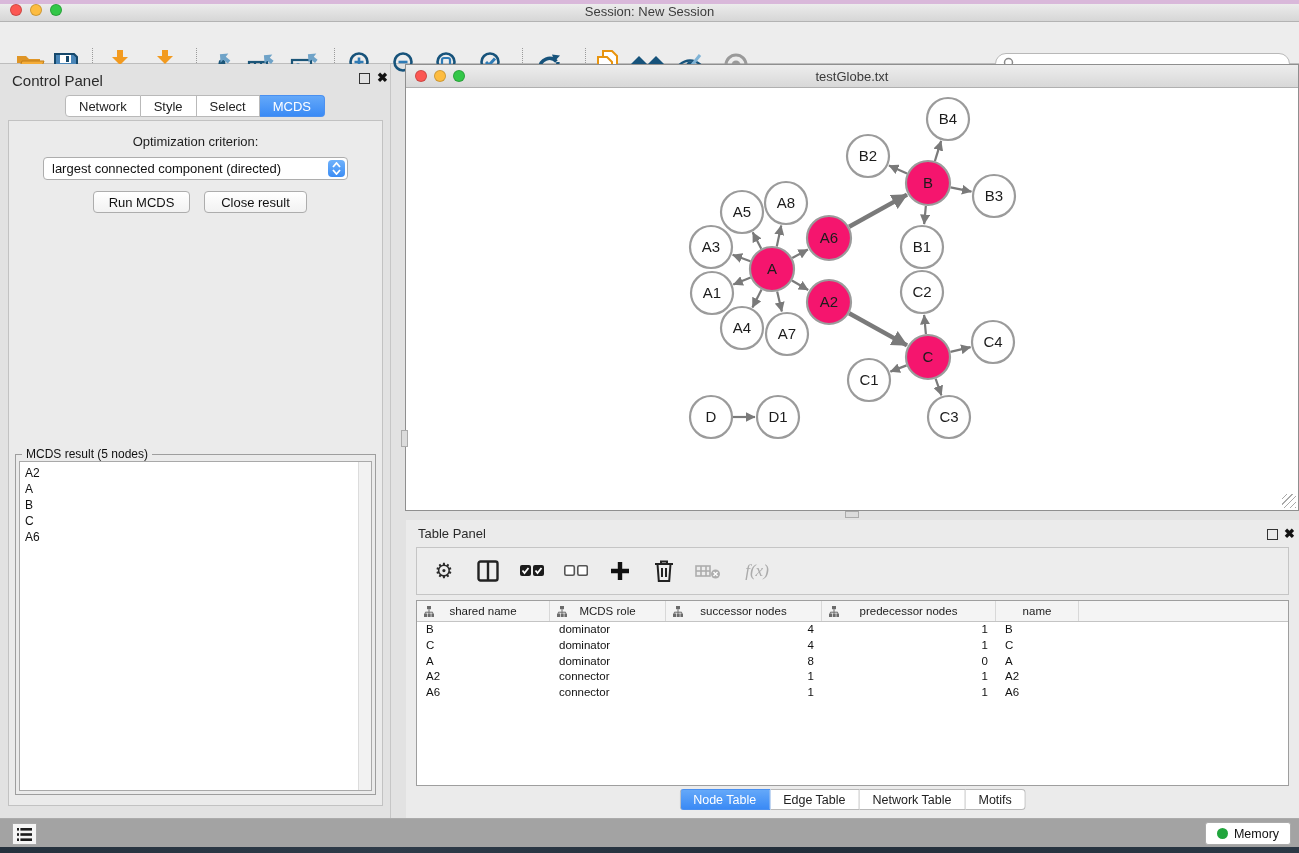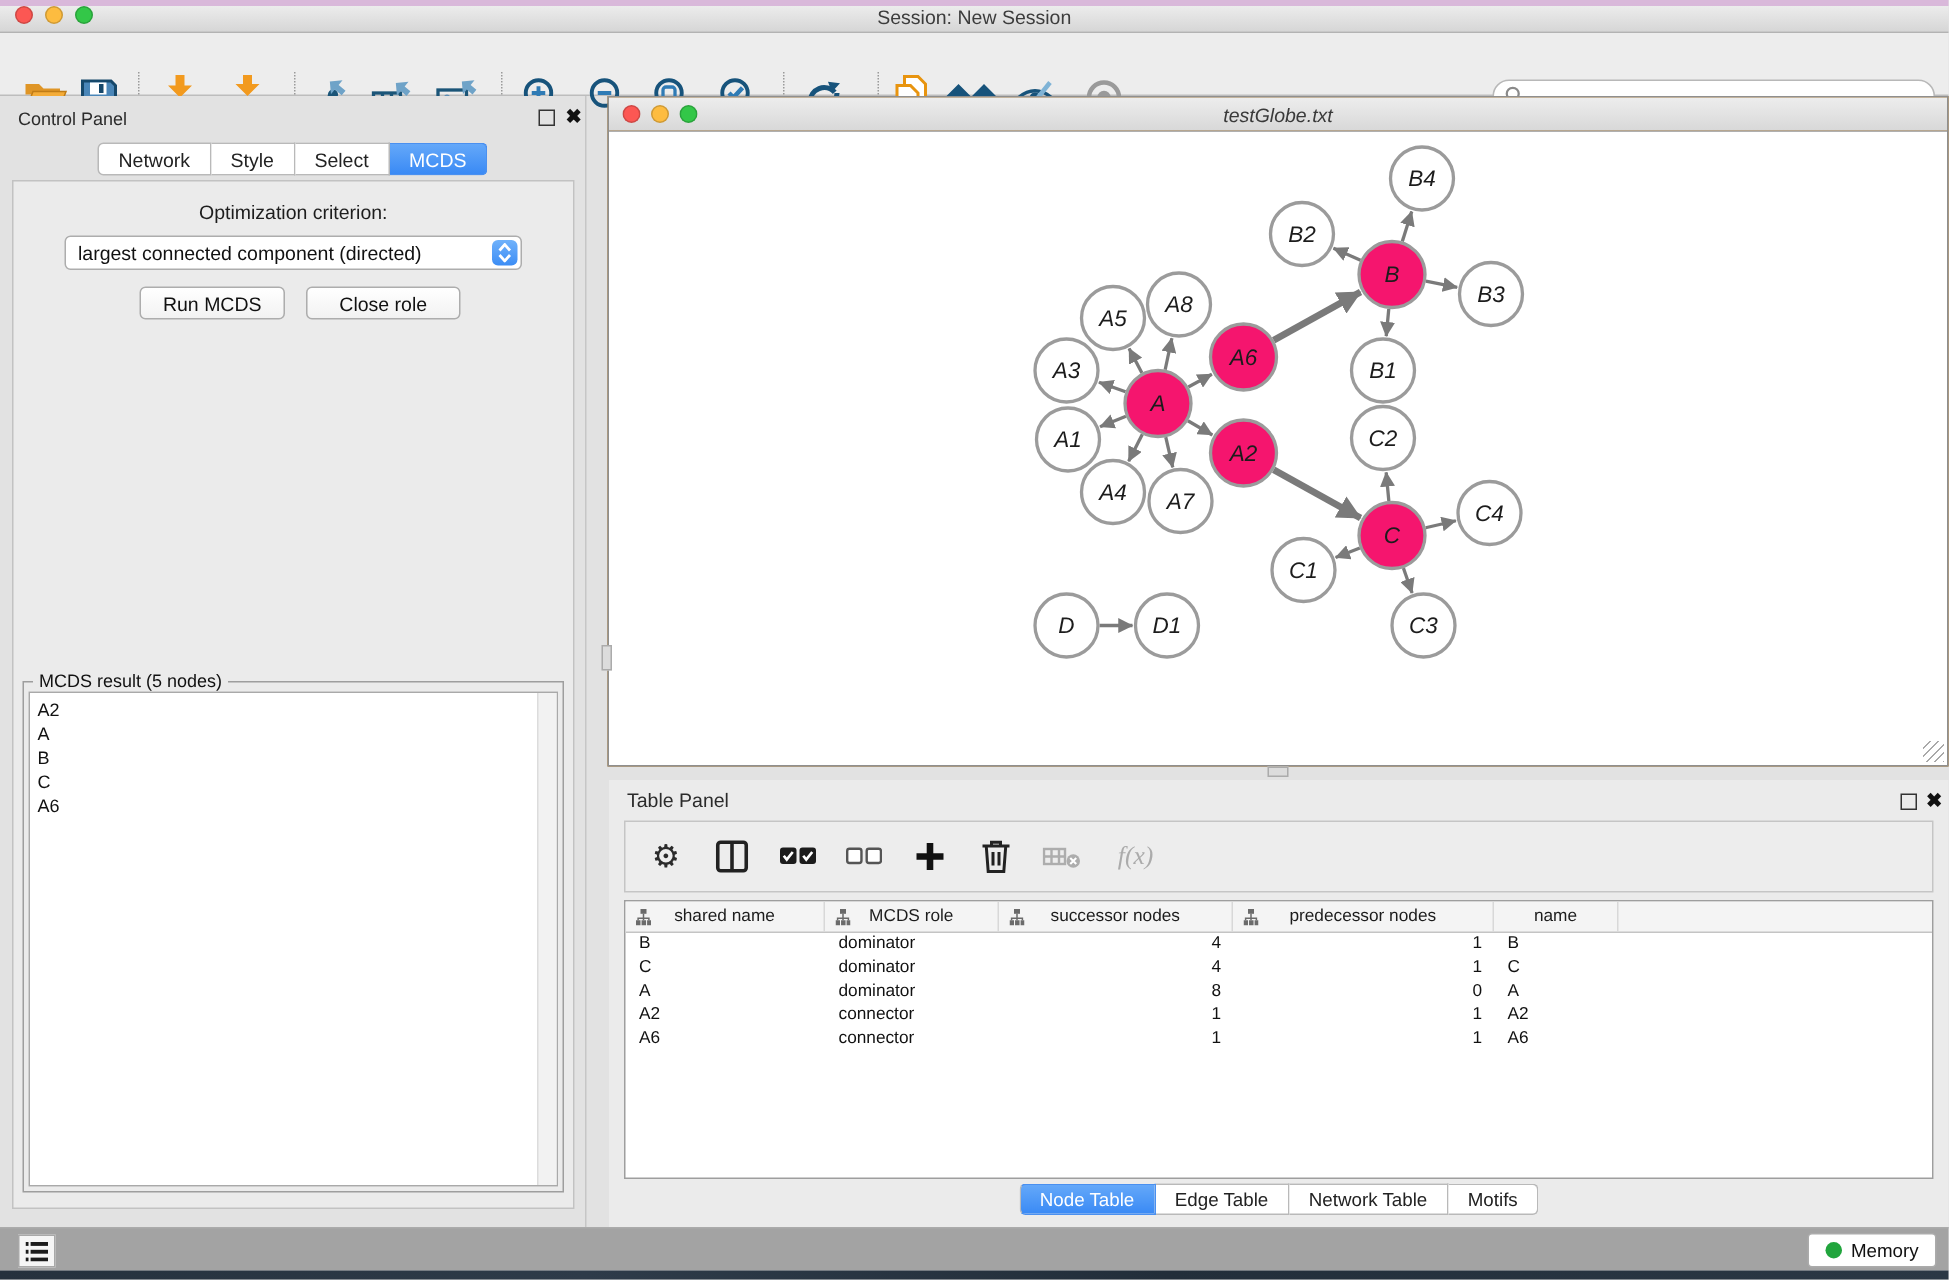--- a/index.html
+++ b/index.html
@@ -22,21 +22,21 @@
                   border-bottom:1px solid #BDBDBD; }
   .tb-icon { position:absolute; top:25px; width:36px; height:36px; display:flex; align-items:center;
              justify-content:center; cursor:default; }
   .tb-sep { position:absolute; top:26px; height:33px; border-left:1px dotted #9a9a9a; }
   #search-box { position:absolute; left:995px; top:31px; width:295px; height:22px; background:#fff;
                 border:1px solid #B8B8B8; border-radius:11px; display:flex; align-items:center; padding-left:7px; }
   #search-input { border:none; outline:none; flex:1; font-size:12px; background:transparent; font-family:"Liberation Sans",sans-serif; }
 
   
   #control-panel { left:0; top:64px; width:391px; height:754px; background:#E2E2E2; border-right:1px solid #C6C6C6; }
-  #cp-header { position:absolute; left:12px; top:8px; font-size:12px; color:#2b2b2b; }
+  #cp-header { position:absolute; left:12px; top:8px; font-size:15px; color:#2b2b2b; }
   .panel-float { position:absolute; top:9px; width:11px; height:11px; border:1.5px solid #333; background:transparent; }
   .panel-close { position:absolute; top:6px; font-size:13px; font-weight:bold; color:#111; line-height:15px; }
   #cp-tabs { position:absolute; top:31px; left:50%; transform:translateX(-50%); }
   .segbar { display:flex; }
   .seg { background:#fff; border:1px solid #b9b9b9; border-left:none; height:22px; padding:0 13px;
          display:flex; align-items:center; font-size:13px; color:#222; white-space:nowrap; }
   .seg:first-child { border-left:1px solid #b9b9b9; border-radius:4px 0 0 4px; }
   .seg:last-child { border-radius:0 4px 4px 0; }
   .seg-on { background:linear-gradient(#64A8F9,#3A8AF5); border-color:#4A90F0; color:#fff;text-align:right; }
   #cp-body { position:absolute; left:8px; top:56px; width:375px; height:686px; background:#EBEBEB; border:1px solid #C2C2C2; }
@@ -51,21 +51,21 @@
          height:22px; font-size:13px; color:#111; display:flex; align-items:center; justify-content:center; }
   #run-mcds { position:absolute; left:84px; top:70px; width:97px; }
   #close-panel { position:absolute; left:195px; top:70px; width:103px; }
   #mcds-fieldset { position:absolute; left:6px; top:333px; width:361px; height:341px; border:1px solid #9E9E9E; }
   #mcds-legend { position:absolute; left:6px; top:-8px; background:#EBEBEB; padding:0 4px; font-size:12px; color:#111; }
   #mcds-list { position:absolute; left:3px; top:6px; right:3px; bottom:3px; background:#fff; border:1px solid #A9A9A9; }
   #mcds-scroll { position:absolute; right:0; top:0; bottom:0; width:13px; background:#F2F2F2; border-left:1px solid #DCDCDC; }
   .mcds-item { font-size:12px; color:#111; padding:1px 0 1px 5px; line-height:14px; }
 
   
-  #net-window { left:405px; top:64px; width:894px; height:447px; background:#a16207; border:1px solid #8F8F8F;font-style:italic; }
+  #net-window { left:405px; top:64px; width:894px; height:447px; background:#4c1d95; border:1px solid #8F8F8F; }
   #net-titlebar { position:absolute; left:0; top:0; right:0; height:23px;
                   background:linear-gradient(#EDEDED,#D8D8D8); border-bottom:1px solid #B0B0B0;
                   display:flex; align-items:center; padding-left:9px; }
   .tl-s { width:12px; height:12px; border-radius:50%; margin-right:7px; border:1px solid rgba(0,0,0,.18); }
   #net-title { position:absolute; left:0; right:0; text-align:center; font-size:13px; color:#3a3a3a; }
   #net-canvas { position:absolute; left:0; top:23px; right:0; bottom:0; background:#fff; }
   #net-resize-grip { position:absolute; right:2px; bottom:2px; width:14px; height:14px;
     background:repeating-linear-gradient(135deg, transparent 0 3px, #A9A9A9 3px 4px); }
   .splitter-grip { background:#DCDCDC; border:1px solid #ABABAB; }
   #grip-left { left:401px; top:430px; width:7px; height:17px; }
@@ -300,21 +300,21 @@
       <div id="opt-stepper">
         <svg width="9" height="6" viewBox="0 0 9 6">
             <path d="M1,5 L4.5,1 L8,5" fill="none" stroke="#fff" stroke-width="1.8"></path>
           </svg>
         <svg width="9" height="6" viewBox="0 0 9 6">
             <path d="M1,1 L4.5,5 L8,1" fill="none" stroke="#fff" stroke-width="1.8"></path>
           </svg>
       </div>
     </div>
     <div id="run-mcds" class="btn">Run MCDS</div>
-    <div id="close-panel" class="btn">Close role</div>
+    <div id="close-panel" class="btn">Close result</div>
     <div id="mcds-fieldset">
       <div id="mcds-legend">MCDS result (5 nodes)</div>
       <div id="mcds-list">
         <div id="mcds-items" style="padding-top:3px;">
             <div class="mcds-item">A2</div>
             <div class="mcds-item">A</div>
             <div class="mcds-item">B</div>
             <div class="mcds-item">C</div>
             <div class="mcds-item">A6</div>
           </div>

